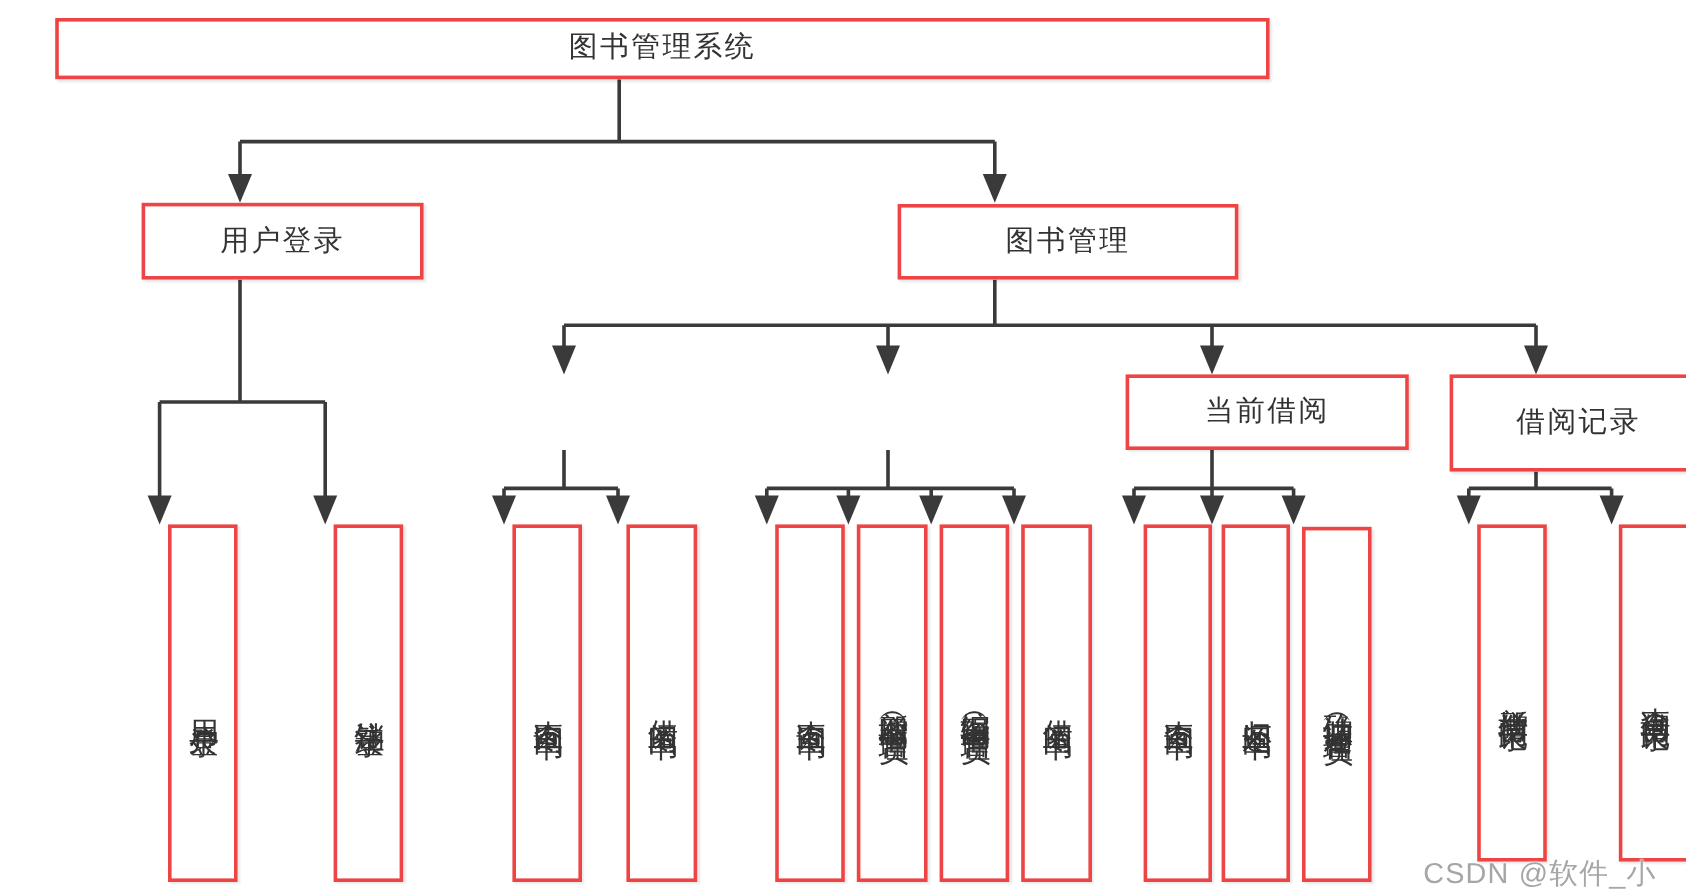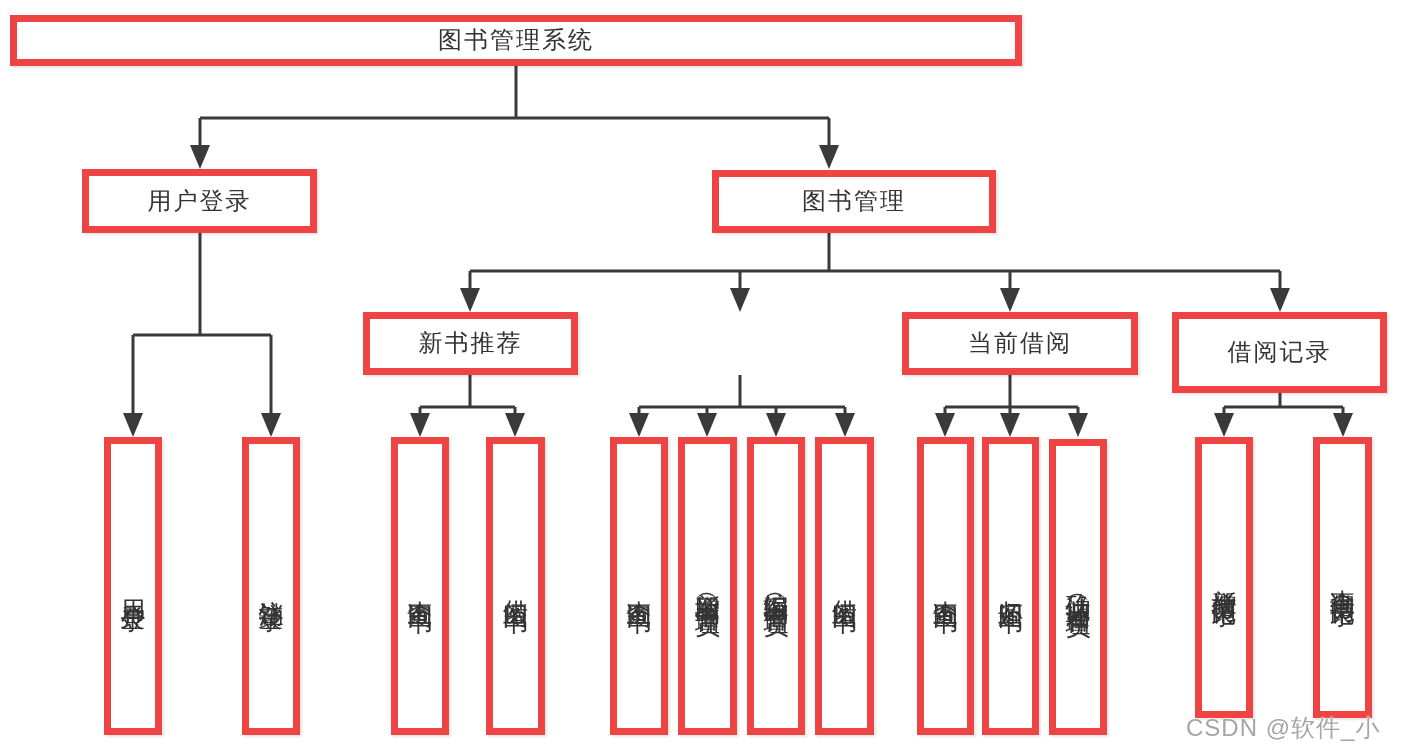--- a/index.html
+++ b/index.html
@@ -5,25 +5,26 @@
   html,body{margin:0;padding:0;background:#ffffff;}
   body{
     width:1405px;height:747px;position:relative;overflow:hidden;
     font-family:"Liberation Sans","DejaVu Sans",sans-serif;
     color:#333333;
   }
   .canvas{position:absolute;inset:0;}
   .connectors{position:absolute;left:0;top:0;}
   .node{
     position:absolute;box-sizing:border-box;
-    background:#ffffff;border:7px solid #ef4444;
+    background:#ffffff;border:3px solid #ef4444;
     display:flex;align-items:center;justify-content:center;
     font-size:24px;line-height:1.2;letter-spacing:2px;
     box-shadow:2px 2px 2px rgba(0,0,0,0.10);
     white-space:nowrap;
+    margin-left:36px;
   }
   .leaf{
     writing-mode:vertical-rl;
     text-orientation:mixed;
     font-size:25px;letter-spacing:3px;line-height:1;
     white-space:normal;
   }
   .watermark{
     position:absolute;left:1186px;top:712px;
     font-size:24px;letter-spacing:1px;
@@ -74,21 +75,20 @@
       <polygon points="1214,413 1234,413 1224,437"></polygon>
       <polygon points="1333,413 1353,413 1343,437"></polygon>
     </g>
   </svg>
 
   <div class="node" style="left:10px;top:15px;width:1012px;height:51px">图书管理系统</div>
 
   <div class="node" style="left:82px;top:169px;width:235px;height:64px">用户登录</div>
   <div class="node" style="left:712px;top:170px;width:284px;height:63px">图书管理</div>
 
-  <div class="node" style="left:363px;top:312px;width:215px;height:63px">新书推荐</div>
   <div class="node" style="left:902px;top:312px;width:236px;height:63px">当前借阅</div>
   <div class="node" style="left:1172px;top:312px;width:215px;height:81px">借阅记录</div>
 
   <div class="node leaf" style="left:104px;top:437px;width:58px;height:298px">用户登录</div>
   <div class="node leaf" style="left:242px;top:437px;width:58px;height:298px">注销登录</div>
 
   <div class="node leaf" style="left:391px;top:437px;width:58px;height:298px">查询图书</div>
   <div class="node leaf" style="left:486px;top:437px;width:59px;height:298px">借阅图书</div>
 
   <div class="node leaf" style="left:610px;top:437px;width:58px;height:298px">查询图书</div>

